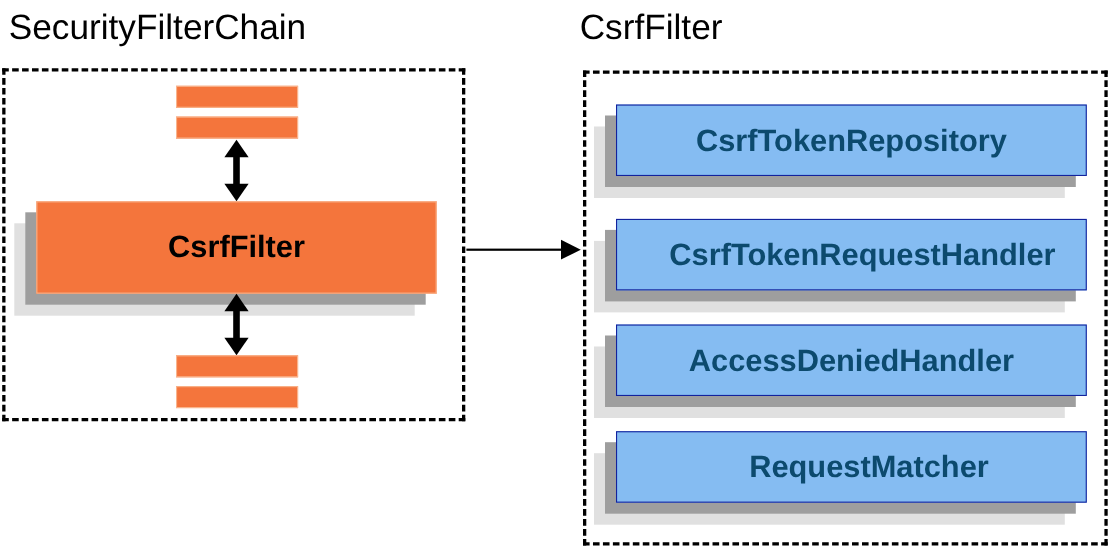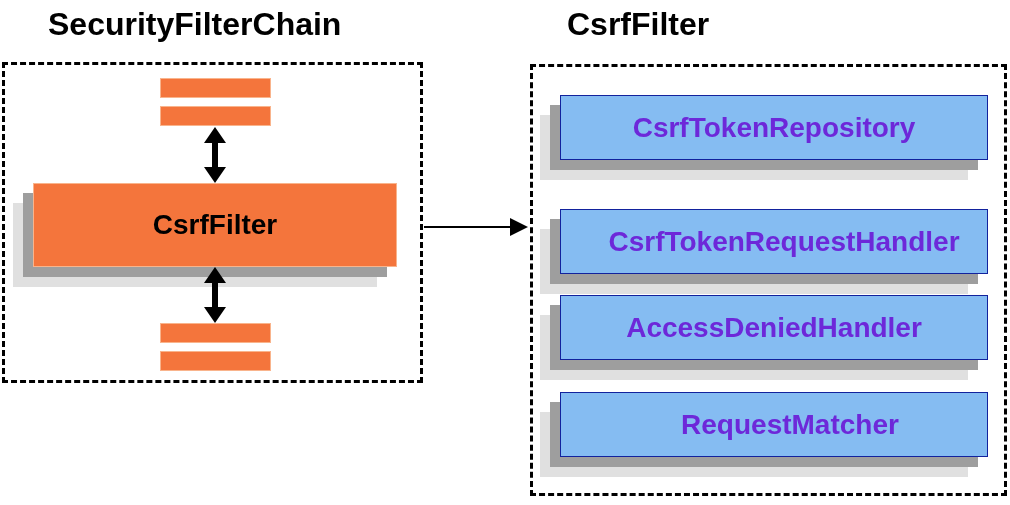--- a/index.html
+++ b/index.html
@@ -7,25 +7,24 @@
     position: relative;
     width: 1010px;
     height: 505px;
     background: #ffffff;
     font-family: "Liberation Sans", sans-serif;
     overflow: hidden;
   }
   .title {
     position: absolute;
     font-size: 32px;
-    font-weight: bold;
+    font-weight: normal;
     color: #000;
     white-space: nowrap;
     letter-spacing: 0px;
-    margin-left: 40px;
   }
   #left-title  { left: 8px;   top: 6px; }
   #right-title { left: 527px; top: 6px; }
 
   .dashed-container {
     position: absolute;
     border: 3px dashed #000;
     box-sizing: border-box;
     background: transparent;
   }
@@ -76,25 +75,25 @@
     background: var(--blue);
     border: 1px solid var(--blue_border);
     box-sizing: border-box;
     box-shadow: -10px 10px 0 0 var(--shadow_dark), -20px 20px 0 0 var(--shadow_light);
     text-align: center;
   }
   .component .node-label {
     line-height: 63px;
     font-size: 28px;
     font-weight: bold;
-    color: #6d28d9;
+    color: #0c4a6e;
     white-space: nowrap;
   }
   #comp0 { top: 28px; }
-  #comp1 { top: 142px; padding-left: 20px; }
+  #comp1 { top: 132px; padding-left: 20px; }
   #comp2 { top: 228px; text-align: center; }
   #comp3 { top: 325px; padding-left: 32px; }
 
   
   .varrow { position: absolute; left: 199px; width: 22px; }
   #varrow1 { top: 62px;  height: 56px; }
   #varrow2 { top: 202px; height: 56px; }
   .varrow .head-up {
     position: absolute; top: 0; left: 0; width: 0; height: 0;
     border-left: 11px solid transparent;

